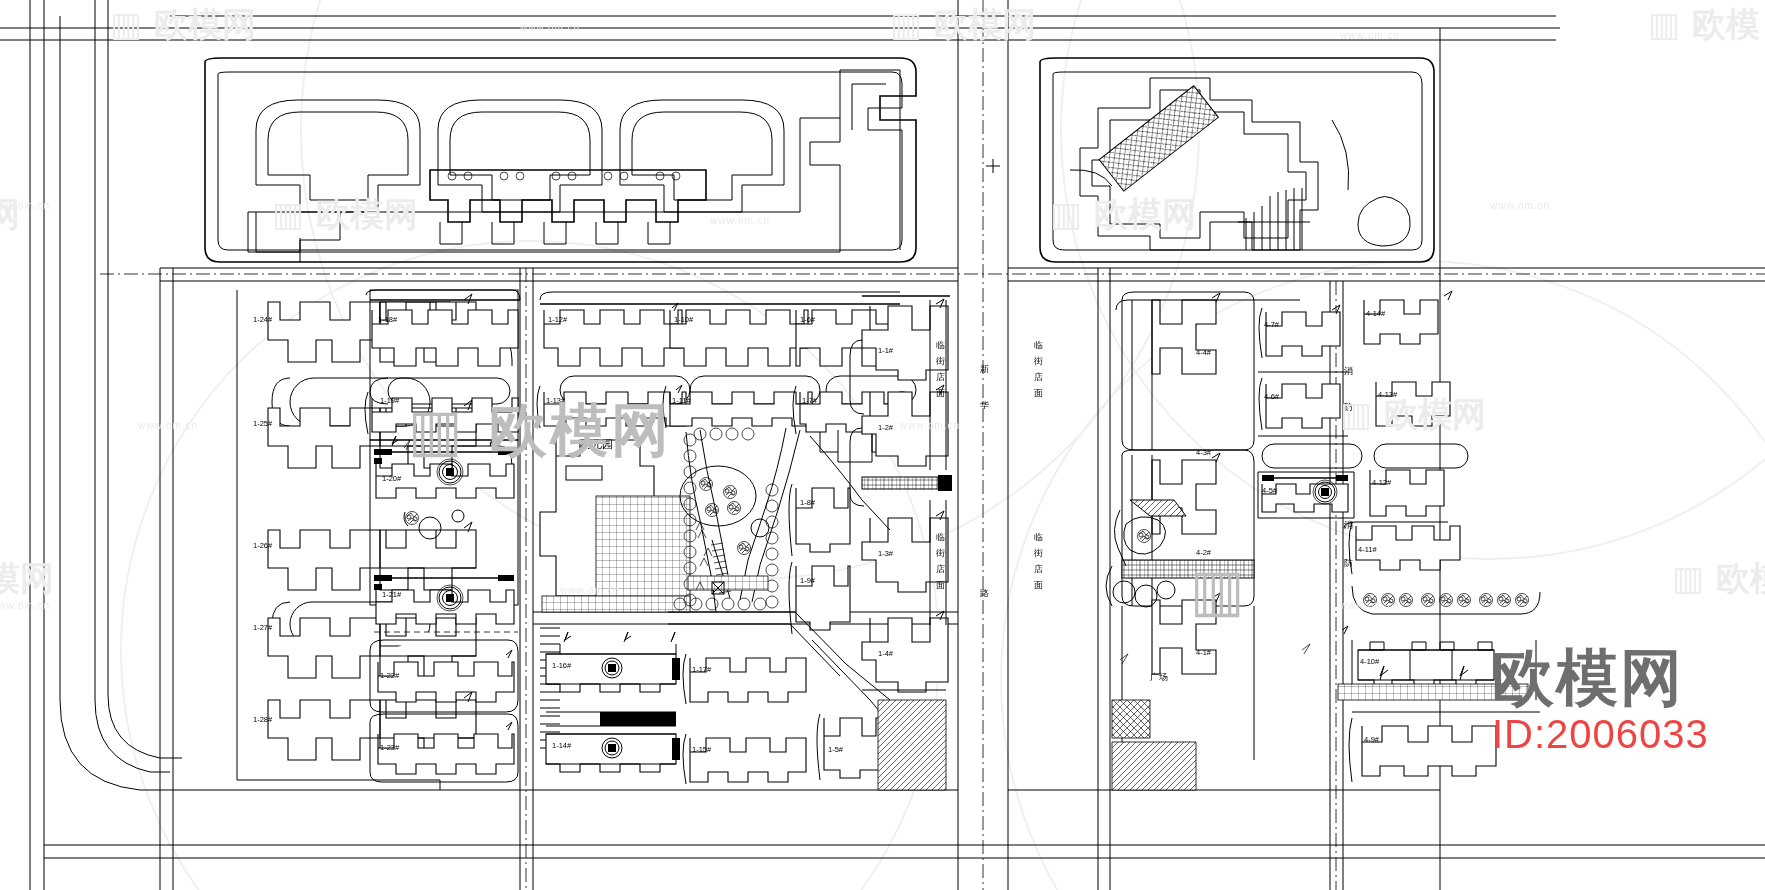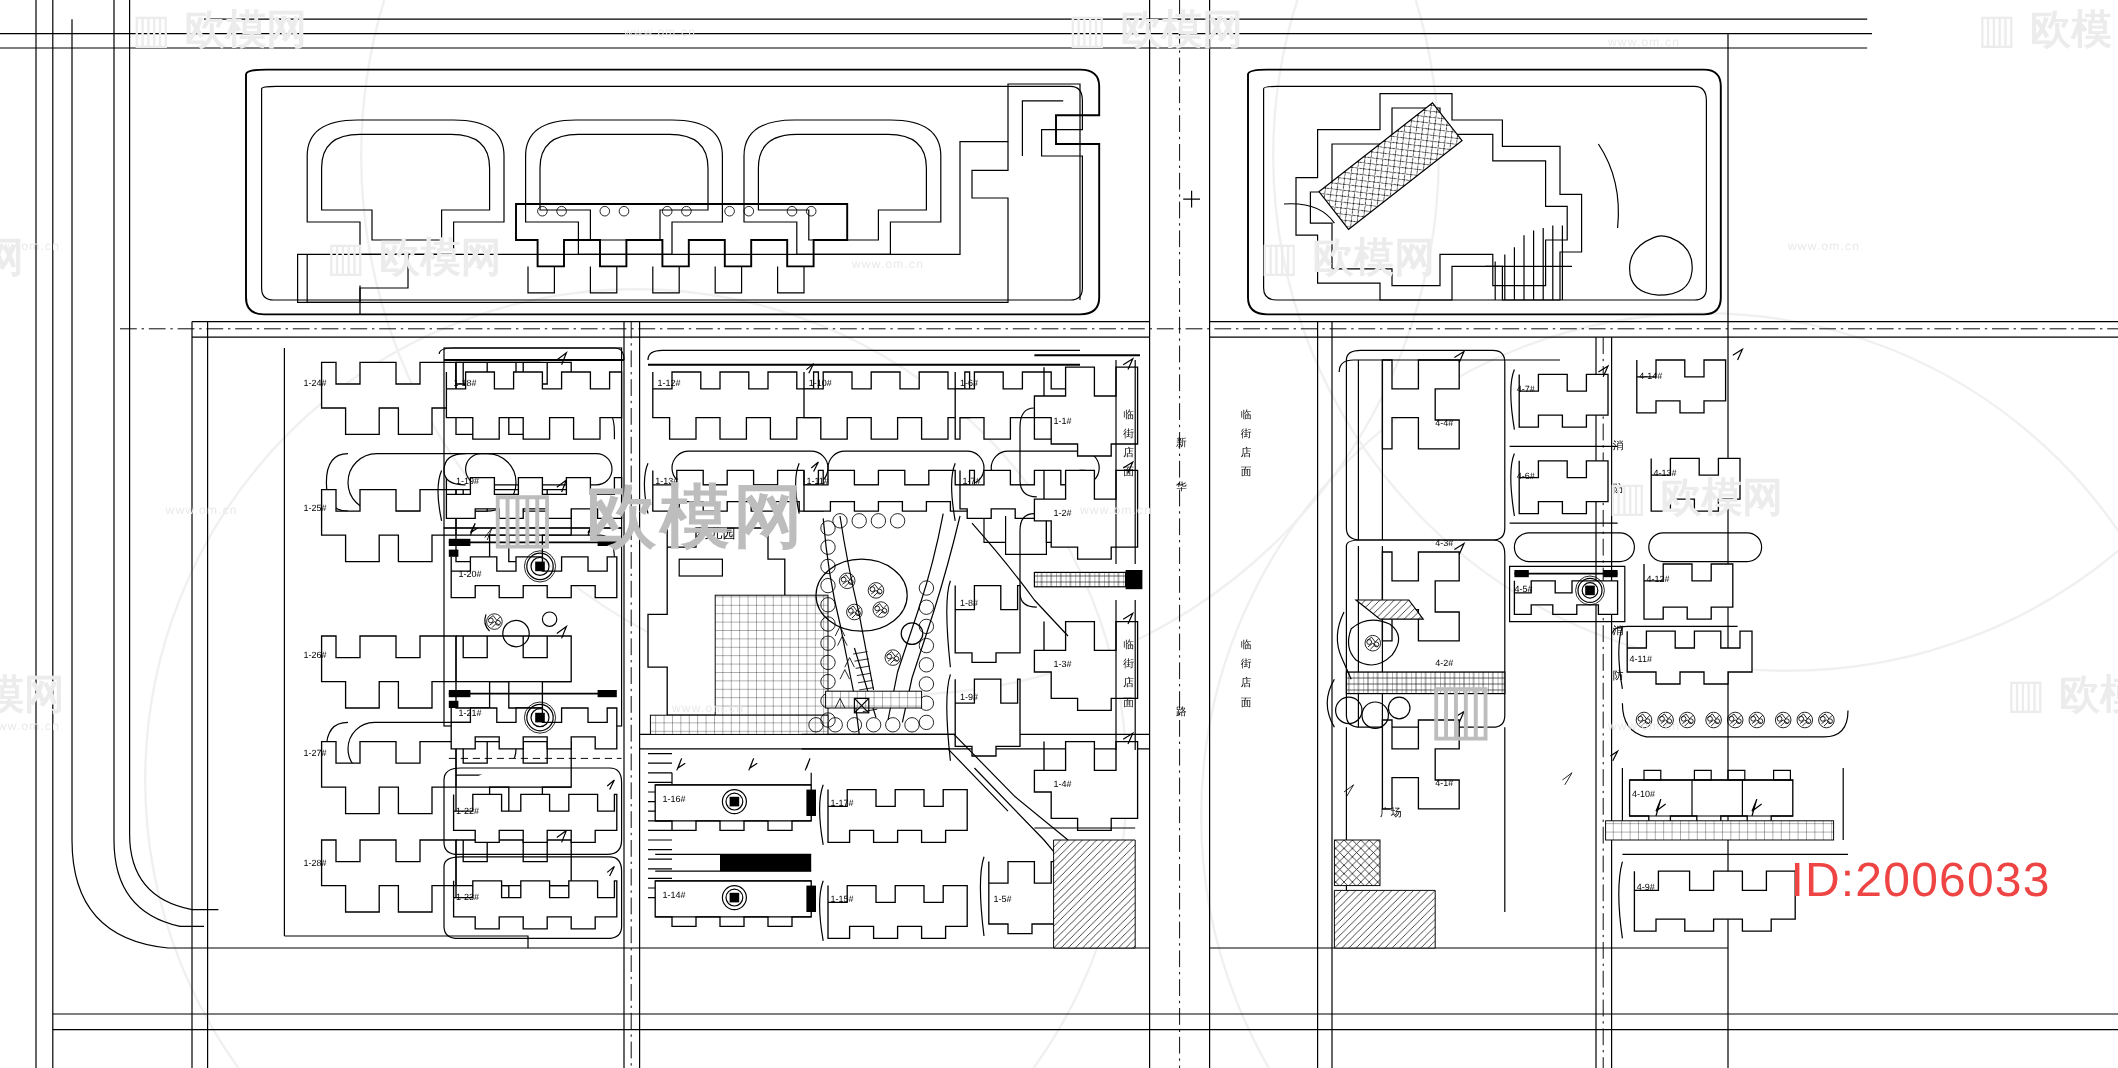--- a/index.html
+++ b/index.html
@@ -808,15 +808,16 @@
   <div class="wm-logo" style="left:1050px;top:192px;">▥ 欧模网</div>
   <div class="wm-logo" style="left:1340px;top:392px;">▥ 欧模网</div>
   <div class="wm-logo" style="left:1672px;top:556px;">▥ 欧模</div>
   <div class="wm-logo" style="left:-14px;top:556px;">模网</div>
   <div class="wm-logo" style="left:-14px;top:192px;">网</div>
 
   <div class="wm-big" style="left:408px;top:392px;">▥ 欧模网</div>
   <div class="wm-big" style="left:1190px;top:556px;">▥</div>
 
   <div class="wm-big-dark" style="left:1488px;top:636px;"></div>
+  <div class="wm-big-dark" style="left:1492px;top:636px;">欧模网</div>
   <div class="wm-id" style="left:1492px;top:712px;">ID:2006033</div>
 
 </div>
 
 </body></html>

